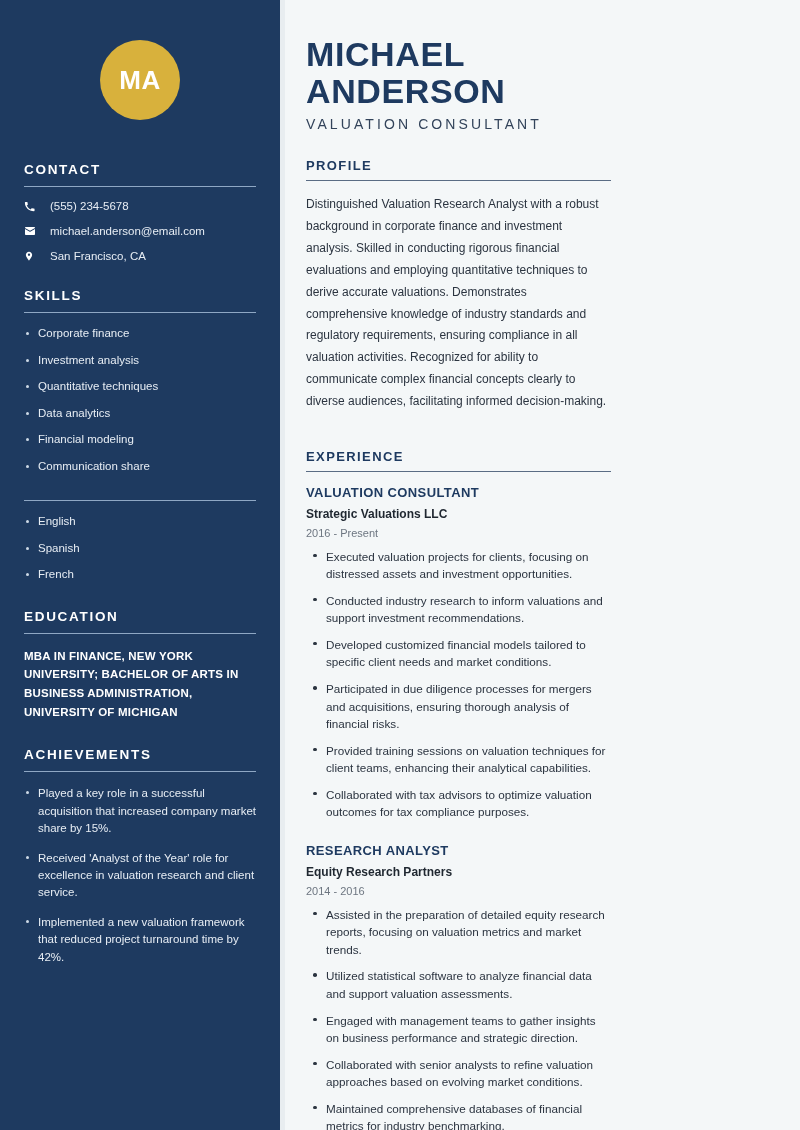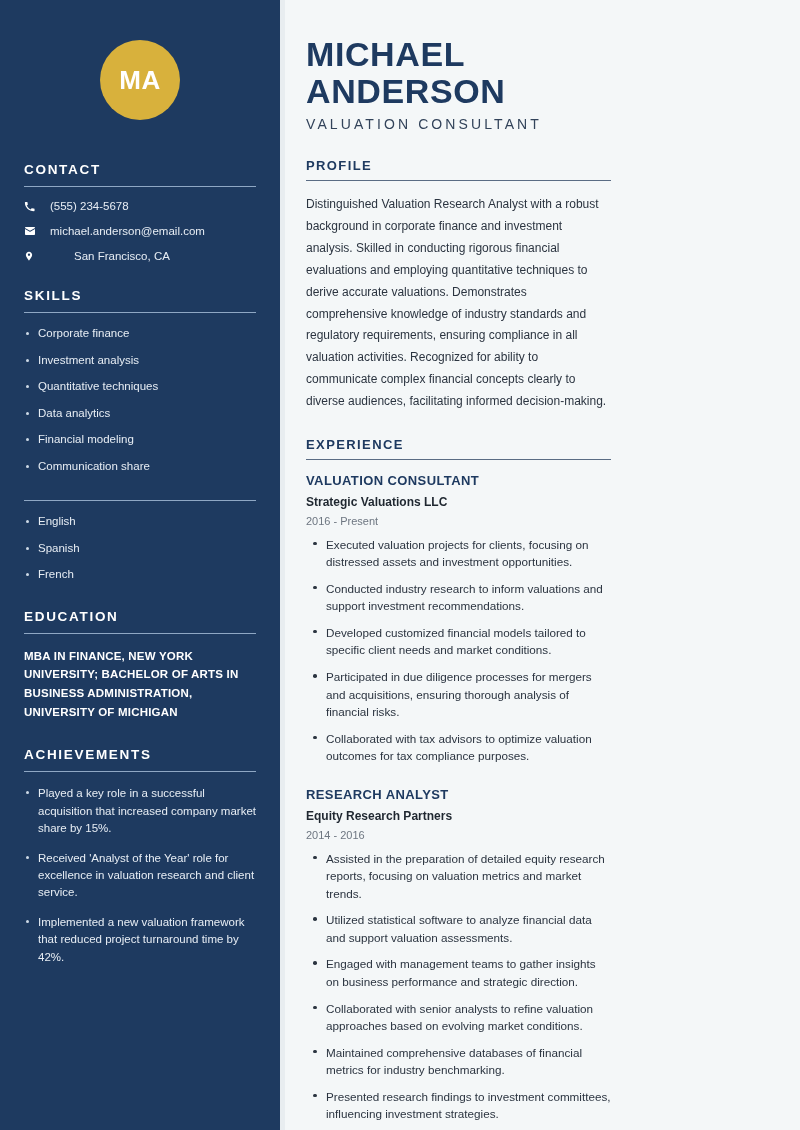--- a/index.html
+++ b/index.html
@@ -70,21 +70,21 @@
   }
   .side-block { margin-bottom: 26px; }
 
   .contact-row {
     display: flex;
     align-items: center;
     margin-bottom: 13px;
     font-size: 11.5px;
     color: #e7edf4;
   }
-  .contact-row:last-child { margin-bottom: 0; gap: 24px; }
+  .contact-row:last-child { margin-bottom: 0; }
   .contact-ico {
     width: 18px;
     flex: 0 0 18px;
     display: flex;
     align-items: center;
     justify-content: flex-start;
     margin-right: 8px;
   }
   .contact-ico svg { display: block; }
 
@@ -167,21 +167,21 @@
   .sec-rule {
     height: 1px;
     background: #5a6c84;
     margin-bottom: 13px;
   }
 
   .profile-text {
     font-size: 12px;
     color: #2b3440;
     line-height: 1.82;
-    margin-bottom: 24px;
+    margin-bottom: 36px;
   }
 
   .job { margin-bottom: 4px; }
   .job-title {
     font-size: 13px;
     font-weight: bold;
     color: #1e3a60;
     letter-spacing: 0.4px;
     margin-bottom: 7px;
   }
@@ -316,20 +316,21 @@
       <div id="experience-jobs">
           <div class="job">
             <div class="job-title">VALUATION CONSULTANT</div>
             <div class="job-company">Strategic Valuations LLC</div>
             <div class="job-dates">2016 - Present</div>
             <ul class="job-list">
               <li>Executed valuation projects for clients, focusing on distressed assets and investment opportunities.</li>
               <li>Conducted industry research to inform valuations and support investment recommendations.</li>
               <li>Developed customized financial models tailored to specific client needs and market conditions.</li>
               <li>Participated in due diligence processes for mergers and acquisitions, ensuring thorough analysis of financial risks.</li>
+              <li>Provided training sessions on valuation techniques for client teams, enhancing their analytical capabilities.</li>
               <li>Collaborated with tax advisors to optimize valuation outcomes for tax compliance purposes.</li>
             </ul>
           </div>
           <div class="job-gap"></div>
           <div class="job">
             <div class="job-title">RESEARCH ANALYST</div>
             <div class="job-company">Equity Research Partners</div>
             <div class="job-dates">2014 - 2016</div>
             <ul class="job-list">
               <li>Assisted in the preparation of detailed equity research reports, focusing on valuation metrics and market trends.</li>

